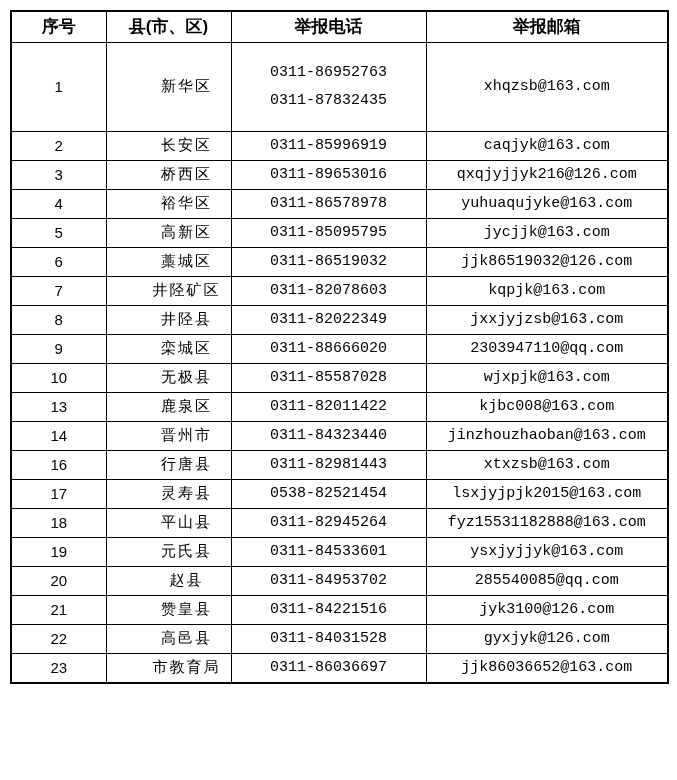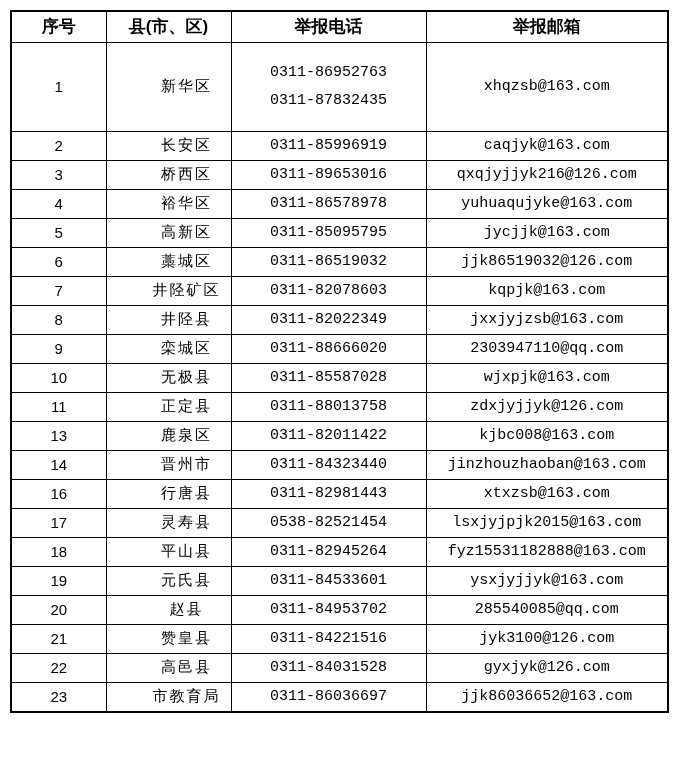--- a/index.html
+++ b/index.html
@@ -161,28 +161,20 @@
         </tr>
         <tr>
           <td class="cell-no">10</td>
           <td class="cell-district">无极县</td>
           <td class="cell-phone">
             <div class="phone-line">0311-85587028</div>
           </td>
           <td class="cell-email">wjxpjk@163.com</td>
         </tr>
         <tr>
-          <td class="cell-no">11</td>
-          <td class="cell-district">正定县</td>
-          <td class="cell-phone">
-            <div class="phone-line">0311-88013758</div>
-          </td>
-          <td class="cell-email">zdxjyjjyk@126.com</td>
-        </tr>
-        <tr>
           <td class="cell-no">13</td>
           <td class="cell-district">鹿泉区</td>
           <td class="cell-phone">
             <div class="phone-line">0311-82011422</div>
           </td>
           <td class="cell-email">kjbc008@163.com</td>
         </tr>
         <tr>
           <td class="cell-no">14</td>
           <td class="cell-district">晋州市</td>

